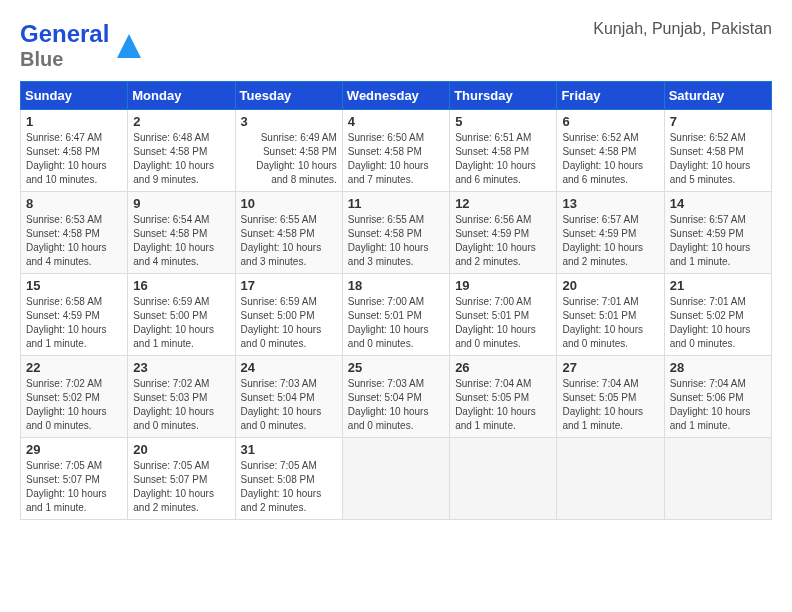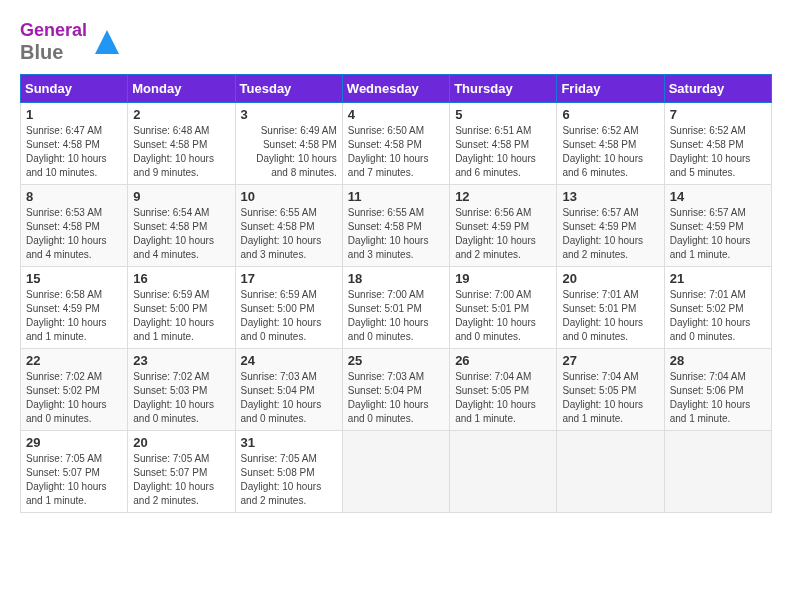--- a/index.html
+++ b/index.html
@@ -31,21 +31,21 @@
     .location-title {
       font-size: 16px;
       color: #555;
     }
     .calendar {
       width: 100%;
       border-collapse: collapse;
       font-size: 11px;
     }
     .calendar th {
-      background-color: #6d28d9;
+      background-color: #1d4ed8;
       color: white;
       padding: 6px 4px;
       text-align: left;
       font-size: 13px;
       font-weight: bold;
       border: 1px solid #1976D2;
     }
     .calendar td {
       border: 1px solid #ddd;
       padding: 4px 5px;
@@ -72,28 +72,29 @@
     .empty-cell {
       background: #f5f5f5 !important;
     }
   </style>
 </head>
 <body>
 
 <div class="header-area">
   <div class="logo">
     <div>
-      <span style="font-size:18px;font-weight:bold;color:#a21caf;">General</span><br>
+      <span style="font-size:24px;font-weight:bold;color:#1d4ed8;">General</span><br>
       <span style="font-size:20px;font-weight:bold;color:#737373;">Blue</span>
     </div>
     <svg width="32" height="32" viewBox="0 0 32 32" style="margin-left:4px;">
       <polygon points="16,4 28,28 4,28" fill="#2196F3"></polygon>
     </svg>
   </div>
   <div class="title-area">
+    <div class="location-title">Kunjah, Punjab, Pakistan</div>
   </div>
 </div>
 
 <table class="calendar">
   <thead>
     <tr id="weekday-header">
         <th>Sunday</th>
         <th>Monday</th>
         <th>Tuesday</th>
         <th>Wednesday</th>

